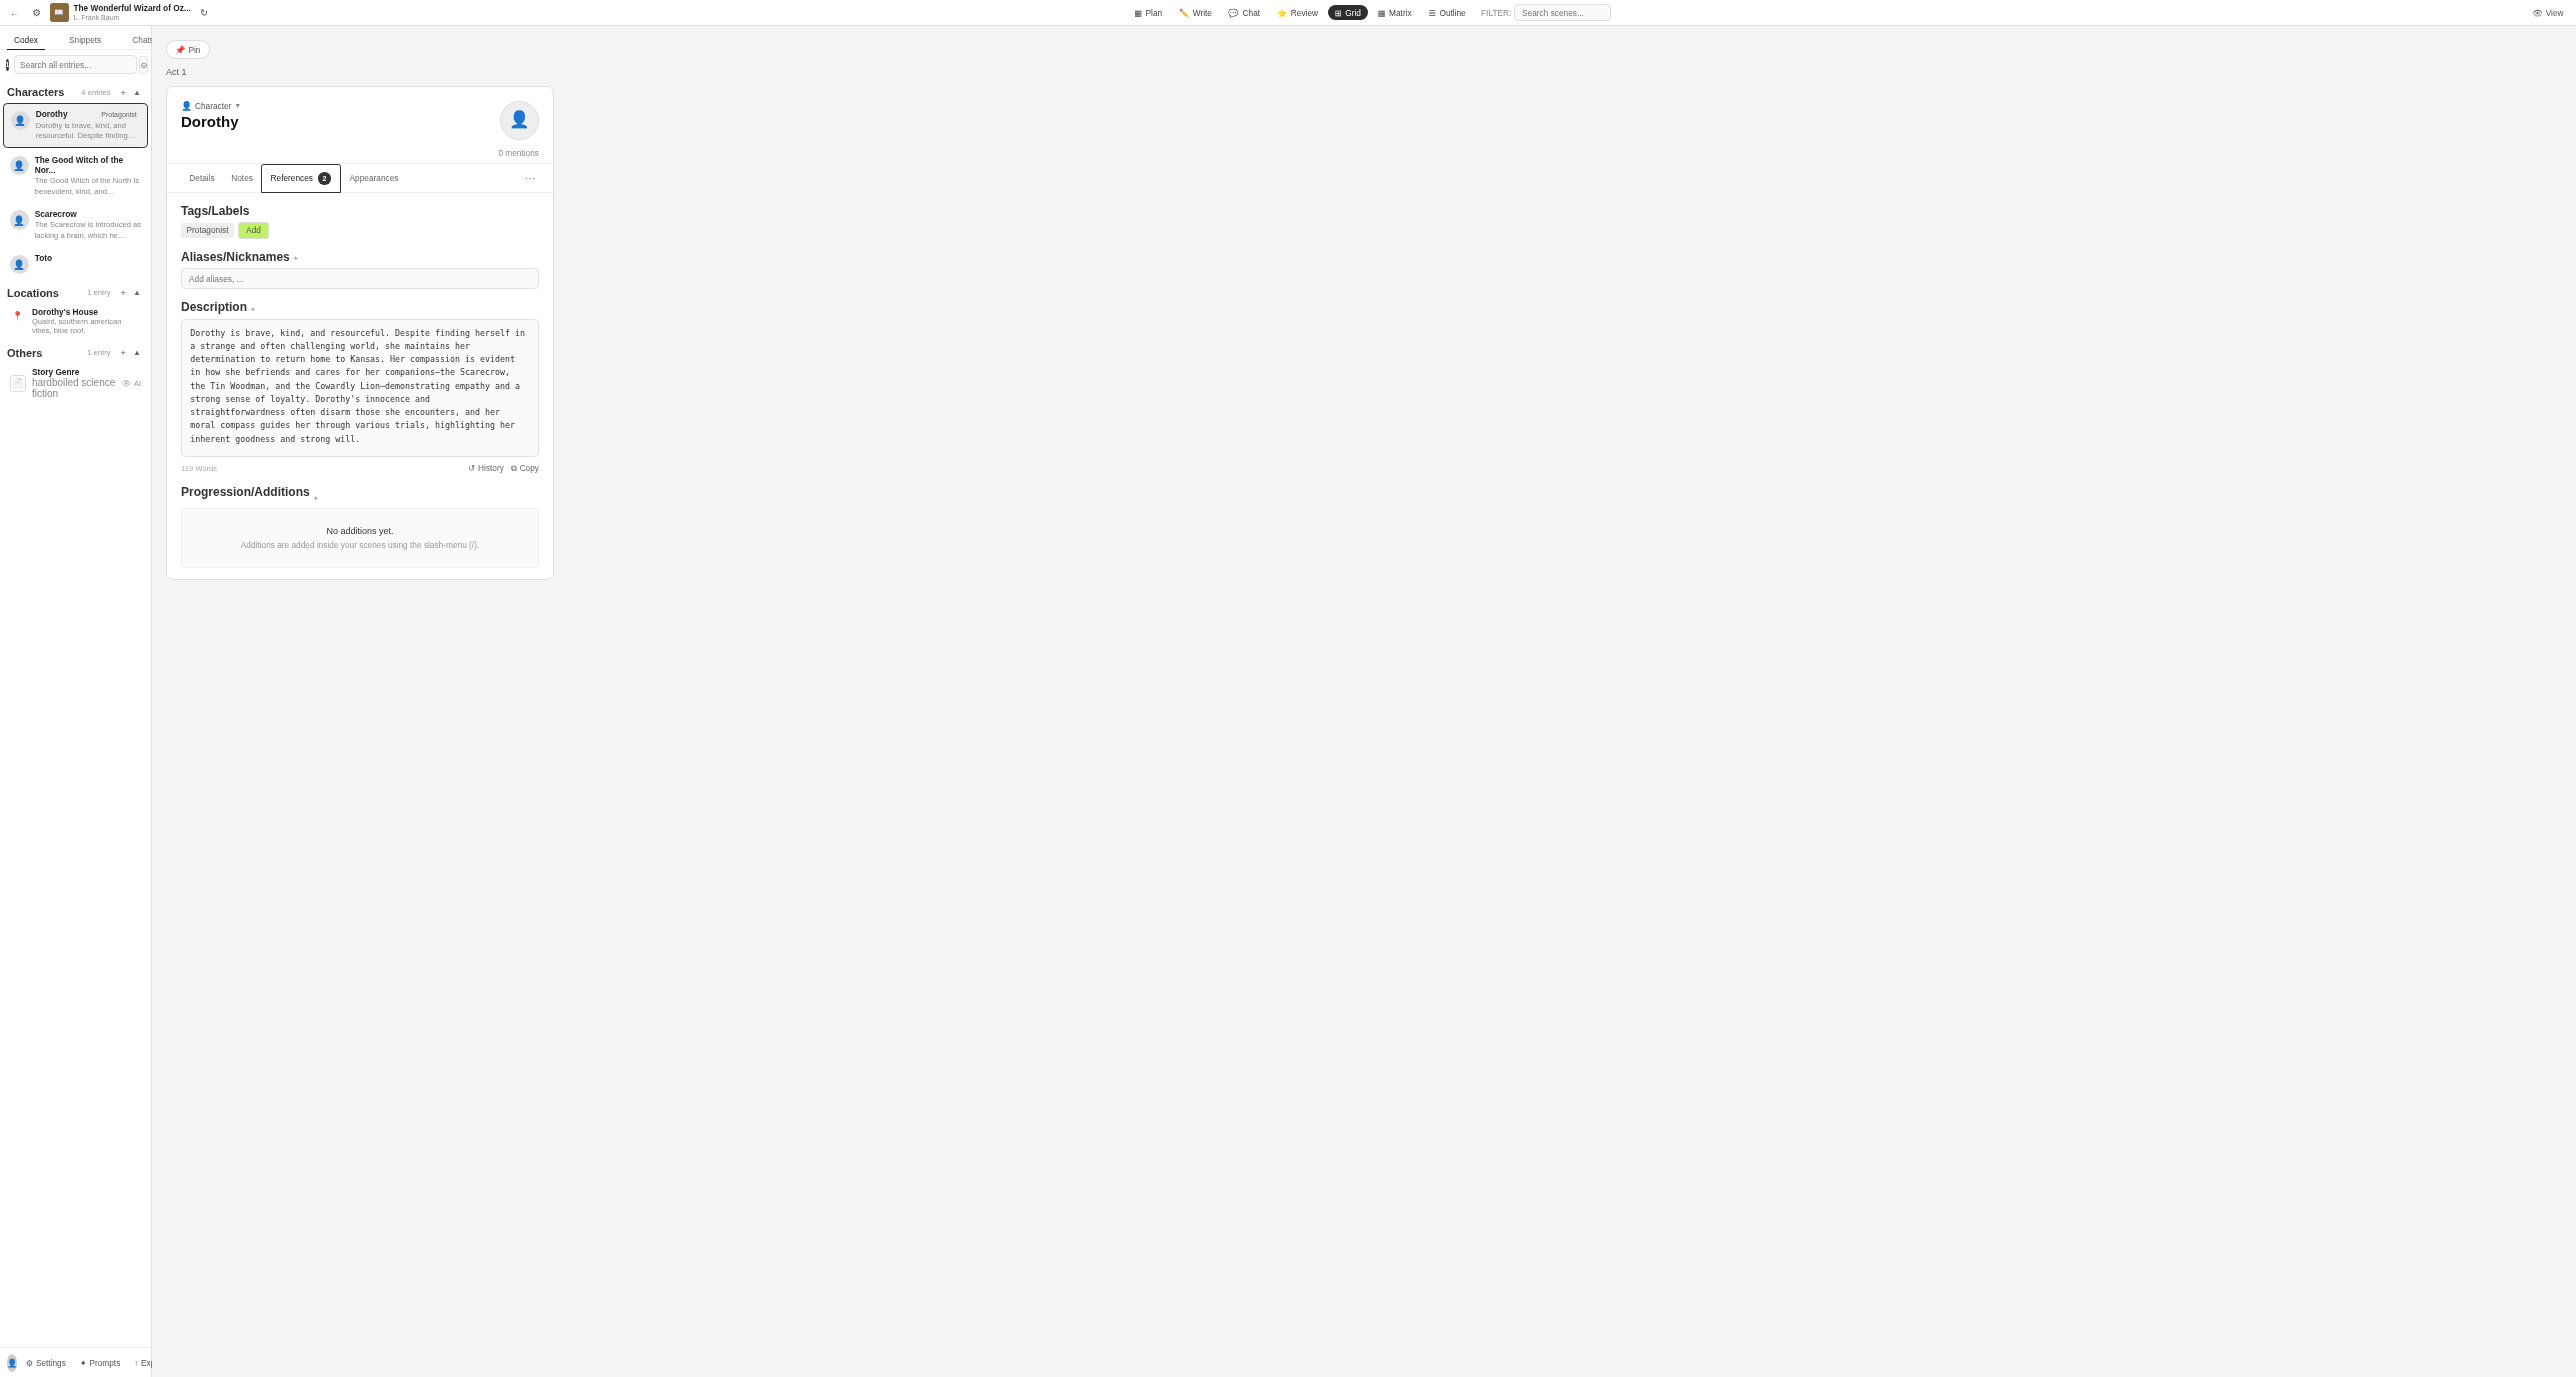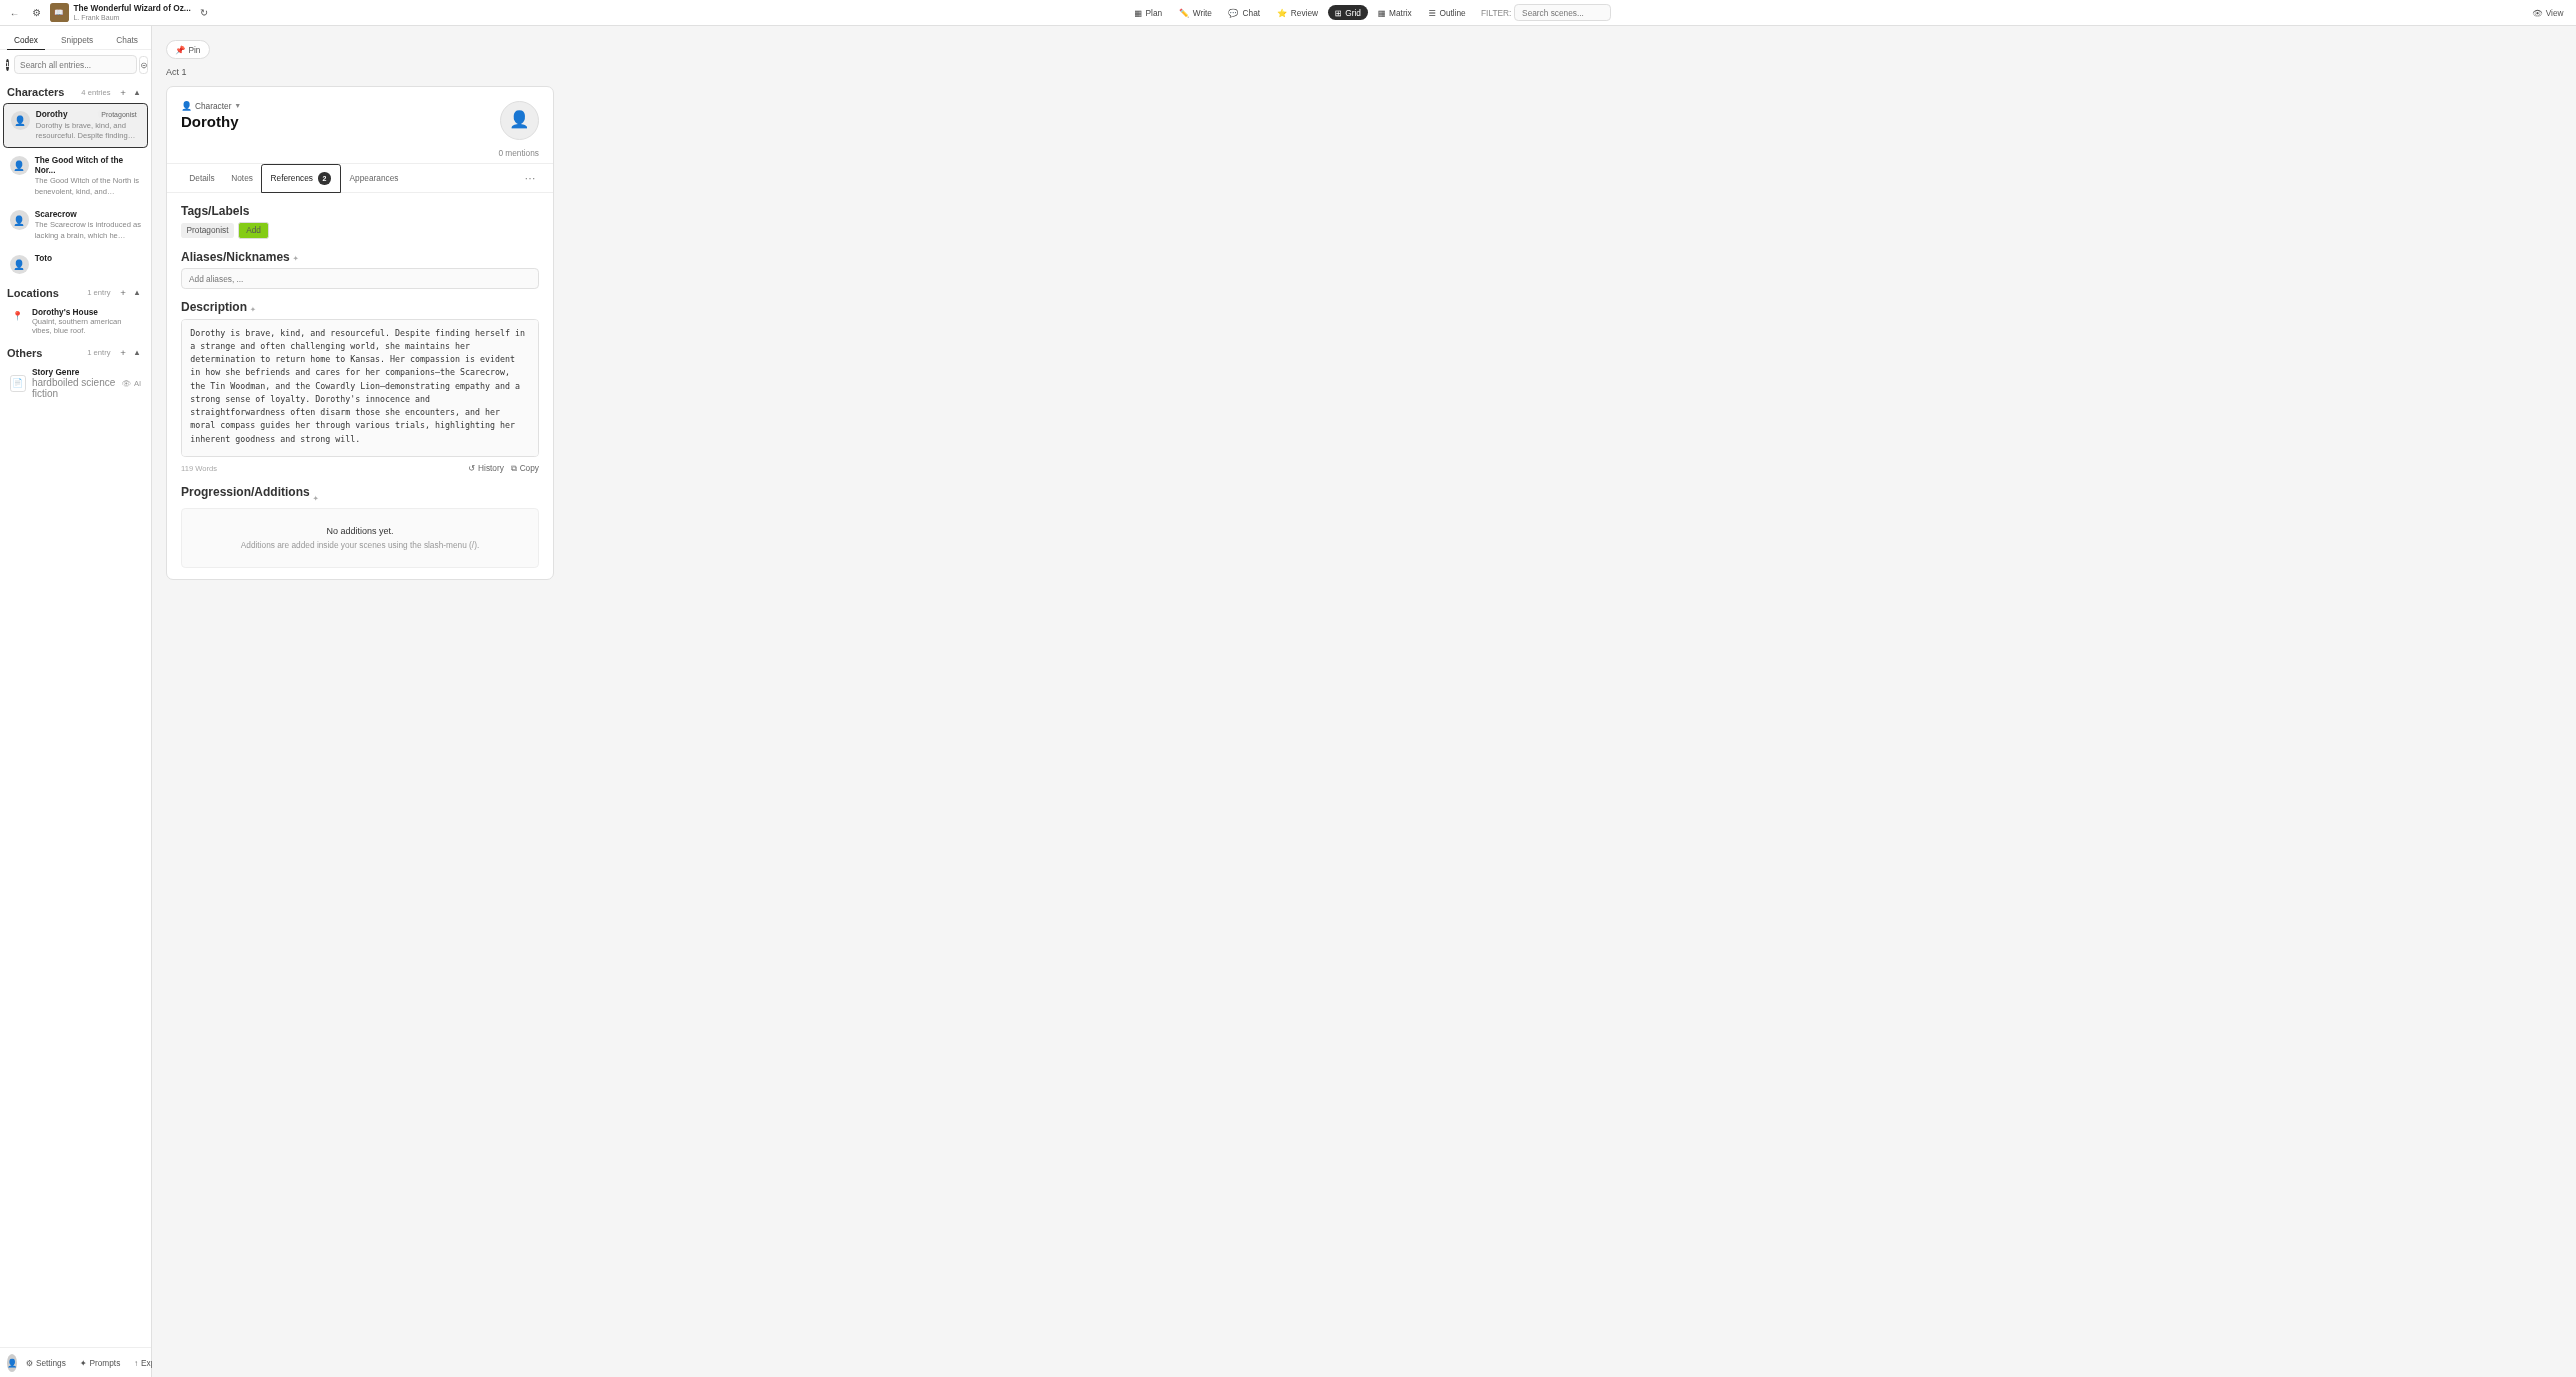--- a/index.html
+++ b/index.html
@@ -19,21 +19,21 @@
     .filter-label { font-size: 8.3px; color: #888; font-weight: 500; margin-left: 5.5px; }
     .search-scenes-input { border: 0.7px solid #ddd; border-radius: 4.2px; padding: 2.8px 7px; font-size: 8.3px; width: 97px; background: #fafafa; color: #444; }
     .top-nav-right { display: flex; align-items: center; gap: 4.2px; }
     .view-btn { display: flex; align-items: center; gap: 2.8px; padding: 2.8px 7px; border-radius: 4.2px; border: none; background: transparent; cursor: pointer; font-size: 8.3px; color: #555; }
 
     
     .main-layout { display: flex; flex: 1; overflow: hidden; }
 
     
     .sidebar { width: 152px; background: #fff; border-right: 0.7px solid #e0e0e0; display: flex; flex-direction: column; flex-shrink: 0; }
-    .sidebar-tabs { display: flex; align-items: center; padding: 5.5px 7px 0; gap: 9px; border-bottom: 0.7px solid #eee; }
+    .sidebar-tabs { display: flex; align-items: center; padding: 5.5px 7px 0; gap: 17px; border-bottom: 0.7px solid #eee; }
     .sidebar-tab { padding: 3.5px 7px; font-size: 8.3px; font-weight: 500; color: #666; cursor: pointer; border-bottom: 1.4px solid transparent; margin-bottom: -0.7px; }
     .sidebar-tab.active { color: #222; border-bottom-color: #222; }
     .sidebar-search-row { display: flex; align-items: center; padding: 5.5px 5.5px; gap: 2.8px; }
     .sidebar-search { flex: 1; border: 0.7px solid #e0e0e0; border-radius: 4.2px; padding: 3.5px 5.5px; font-size: 8.3px; background: #fafafa; }
     .sidebar-filter-btn { width: 18px; height: 18px; border: 0.7px solid #e0e0e0; border-radius: 3.5px; background: #fff; cursor: pointer; display: flex; align-items: center; justify-content: center; color: #666; font-size: 8.3px; }
     .new-entry-btn { display: flex; align-items: center; gap: 2.8px; padding: 2.8px 7px; border: 0.7px solid #e0e0e0; border-radius: 4.2px; background: #fff; cursor: pointer; font-size: 8.3px; font-weight: 500; color: #333; white-space: nowrap; }
     .settings-icon-btn { width: 18px; height: 18px; border: 0.7px solid #e0e0e0; border-radius: 3.5px; background: #fff; cursor: pointer; display: flex; align-items: center; justify-content: center; color: #666; font-size: 8.3px; }
     .sidebar-content { flex: 1; overflow-y: auto; padding-bottom: 5.5px; }
     .section-header { display: flex; align-items: center; padding: 5.5px 7px 2.8px; }
     .section-title { font-size: 11px; font-weight: 600; color: #333; flex: 1; }
@@ -81,21 +81,21 @@
     .entry-mentions { text-align: right; padding: 0 14px 5.5px; font-size: 8.3px; color: #888; border-bottom: 0.7px solid #eee; }
     .entry-tabs { display: flex; align-items: center; padding: 0 14px; border-bottom: 0.7px solid #eee; }
     .entry-tab { padding: 7px 8.3px; font-size: 8.3px; font-weight: 500; color: #666; cursor: pointer; border-bottom: 1.4px solid transparent; margin-bottom: -0.7px; }
     .entry-tab.active { color: #222; border-bottom-color: #222; border: 1px solid #333; border-radius: 2.8px 2.8px 0 0; }
     .entry-tab-more { margin-left: auto; width: 18px; height: 18px; border: none; background: transparent; cursor: pointer; color: #888; font-size: 11px; display: flex; align-items: center; justify-content: center; }
     .entry-body { padding: 11px 14px; }
     .field-section { margin-bottom: 11px; }
     .field-label { font-size: 12px; font-weight: 600; color: #333; margin-bottom: 4.2px; }
     .tag-row { display: flex; align-items: center; gap: 4.2px; flex-wrap: wrap; }
     .tag-chip { background: #eee; border-radius: 2.8px; padding: 2.1px 5.5px; font-size: 8.3px; color: #555; }
-    .tag-add-btn { padding: 2.1px 7px; border: 0.7px solid #ddd; border-radius: 2.8px; background: #84cc16; font-size: 8.3px; color: #555; cursor: pointer; }
+    .tag-add-btn { padding: 2.1px 7px; border: 0.7px solid #ddd; border-radius: 2.8px; background: #bef264; font-size: 8.3px; color: #555; cursor: pointer; }
     .aliases-input { width: 100%; border: 0.7px solid #e0e0e0; border-radius: 4.2px; padding: 4.8px 7px; font-size: 8.3px; color: #888; background: #fafafa; }
     .field-label-row { display: flex; align-items: center; gap: 2.8px; }
     .field-ai-icon { font-size: 7.6px; color: #aaa; }
     .description-box { width: 100%; border: 0.7px solid #e0e0e0; border-radius: 4.2px; padding: 7px 8.3px; font-size: 8.3px; line-height: 1.6; color: #333; background: #fafafa; min-height: 138px; resize: none; }
     .desc-footer { display: flex; align-items: center; justify-content: space-between; margin-top: 4.2px; }
     .word-count { font-size: 7.6px; color: #aaa; }
     .desc-actions { display: flex; align-items: center; gap: 7px; }
     .desc-action-btn { display: flex; align-items: center; gap: 2.8px; font-size: 8.3px; color: #666; background: transparent; border: none; cursor: pointer; }
     .progression-section { margin-top: 5.5px; }
     .progression-label-row { display: flex; align-items: flex-end; gap: 2.8px; margin-bottom: 5.5px; }

